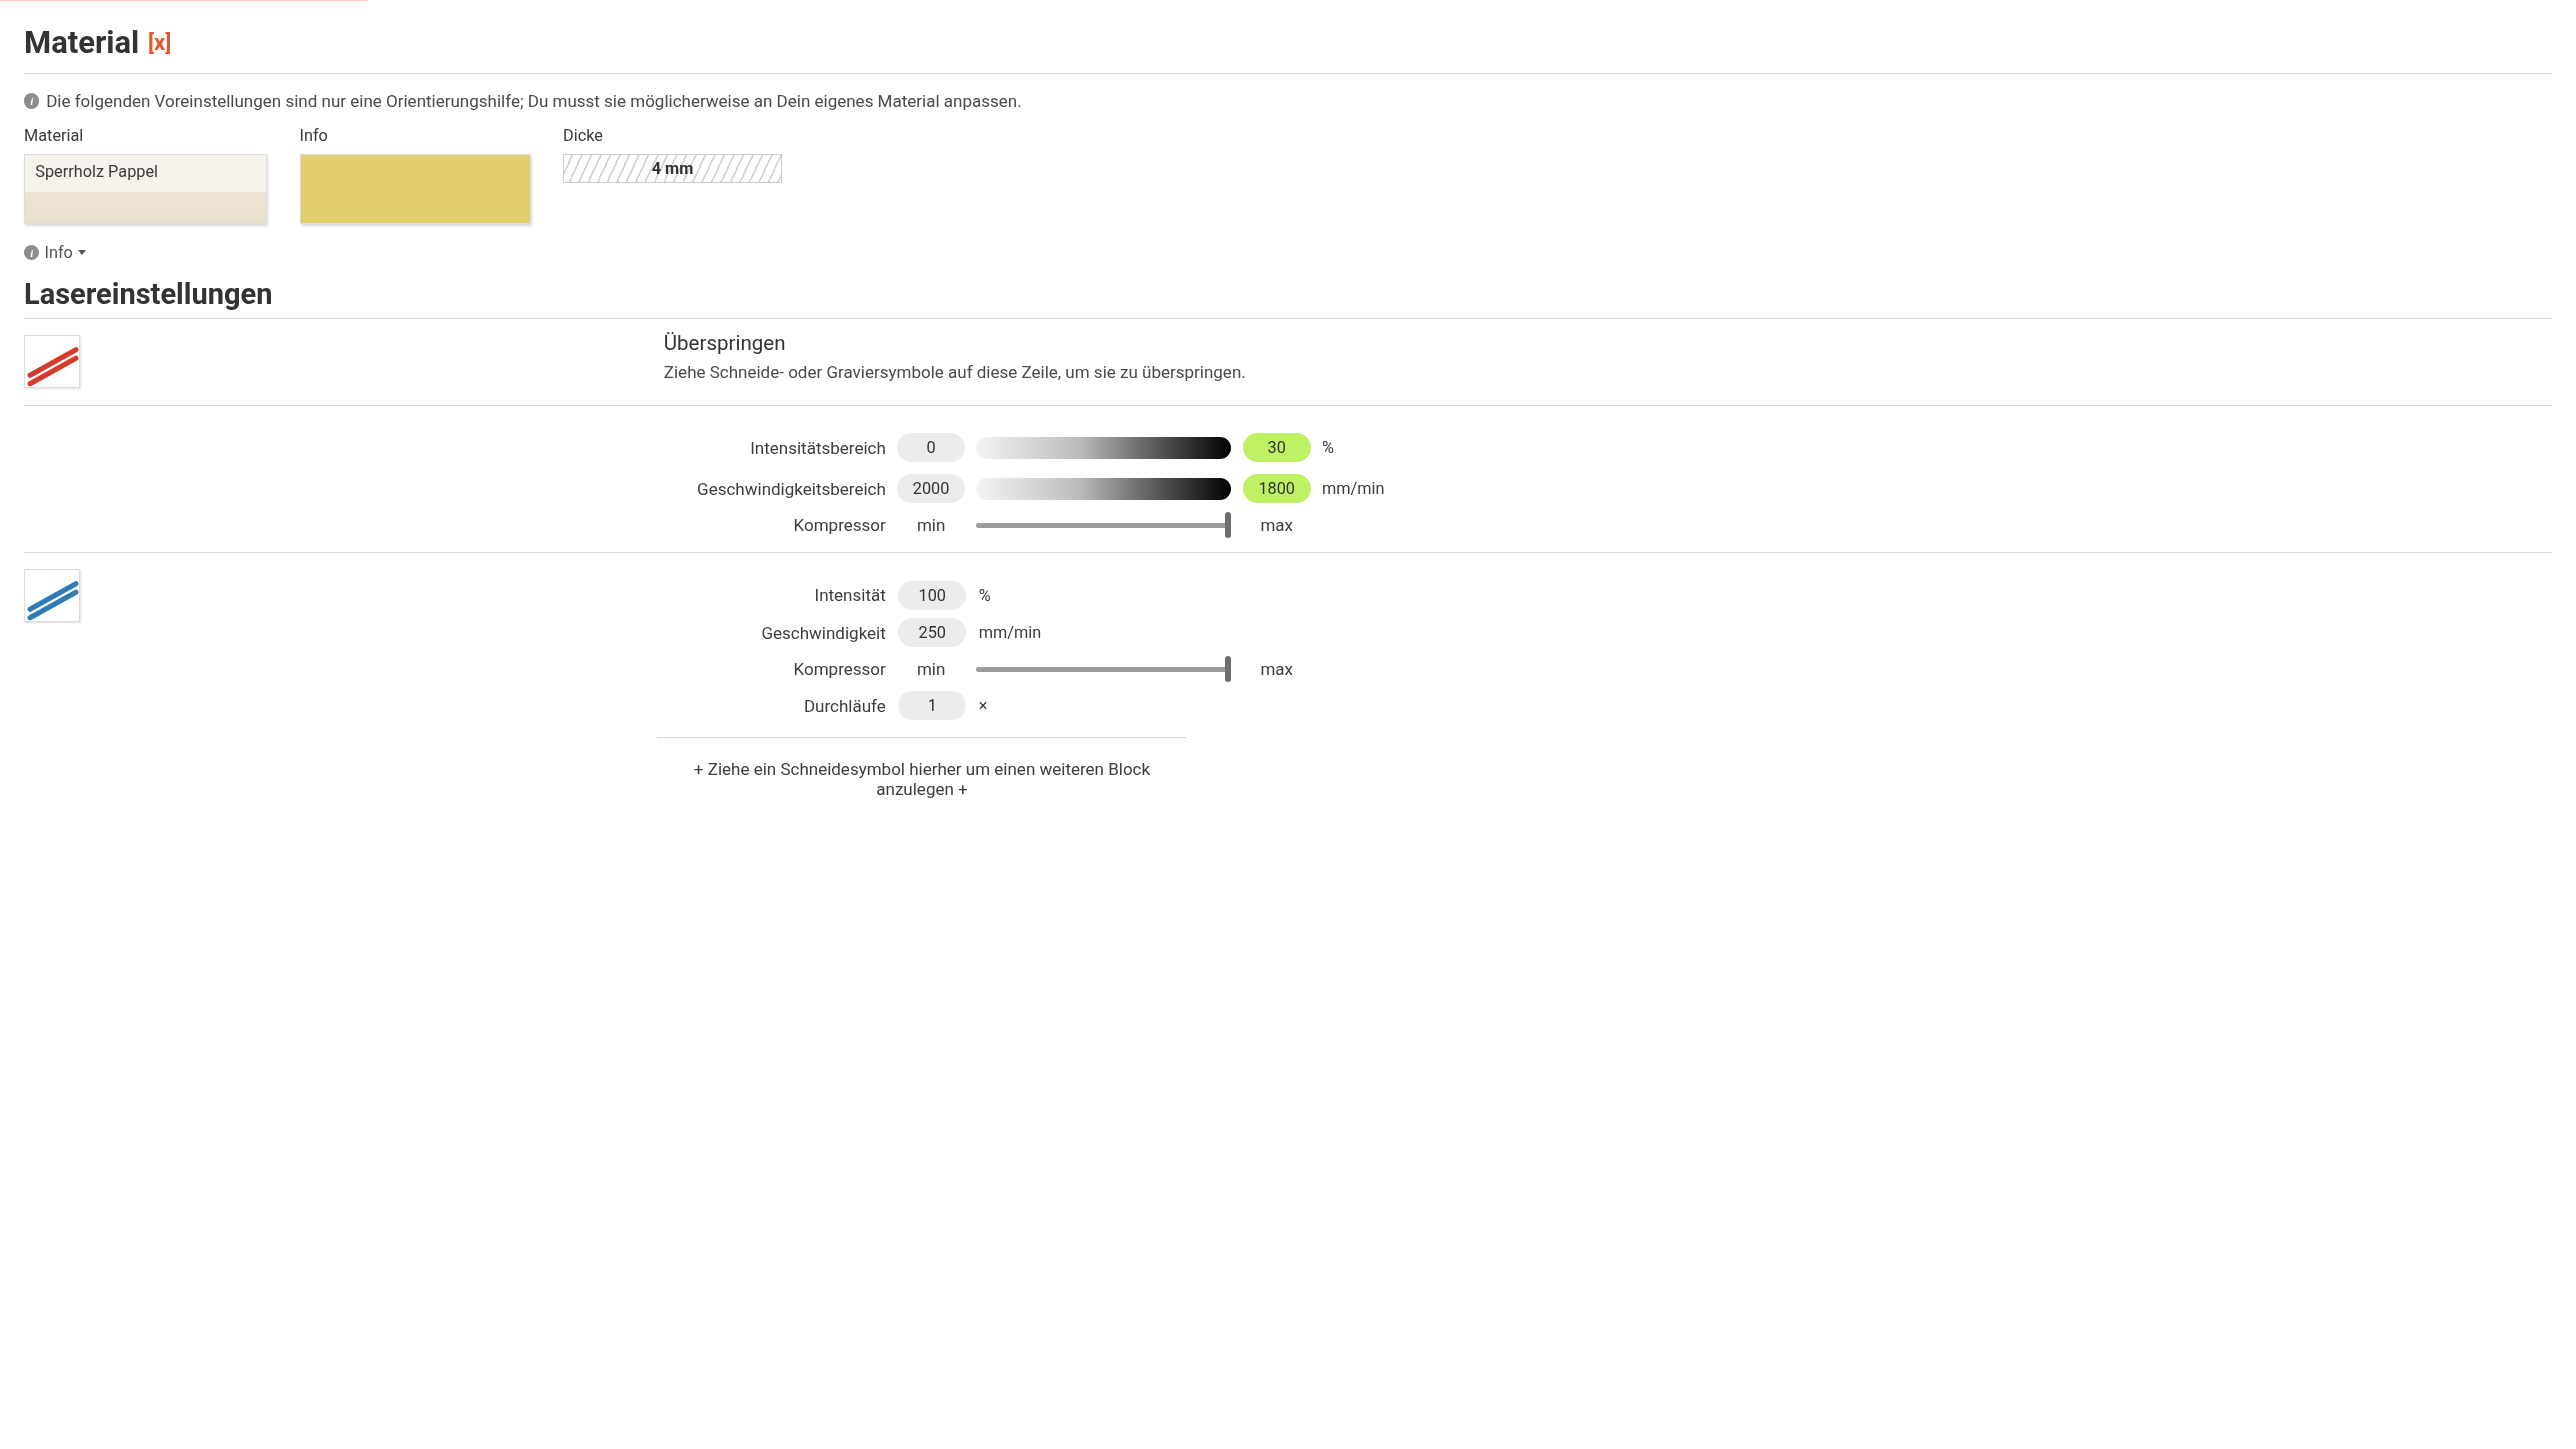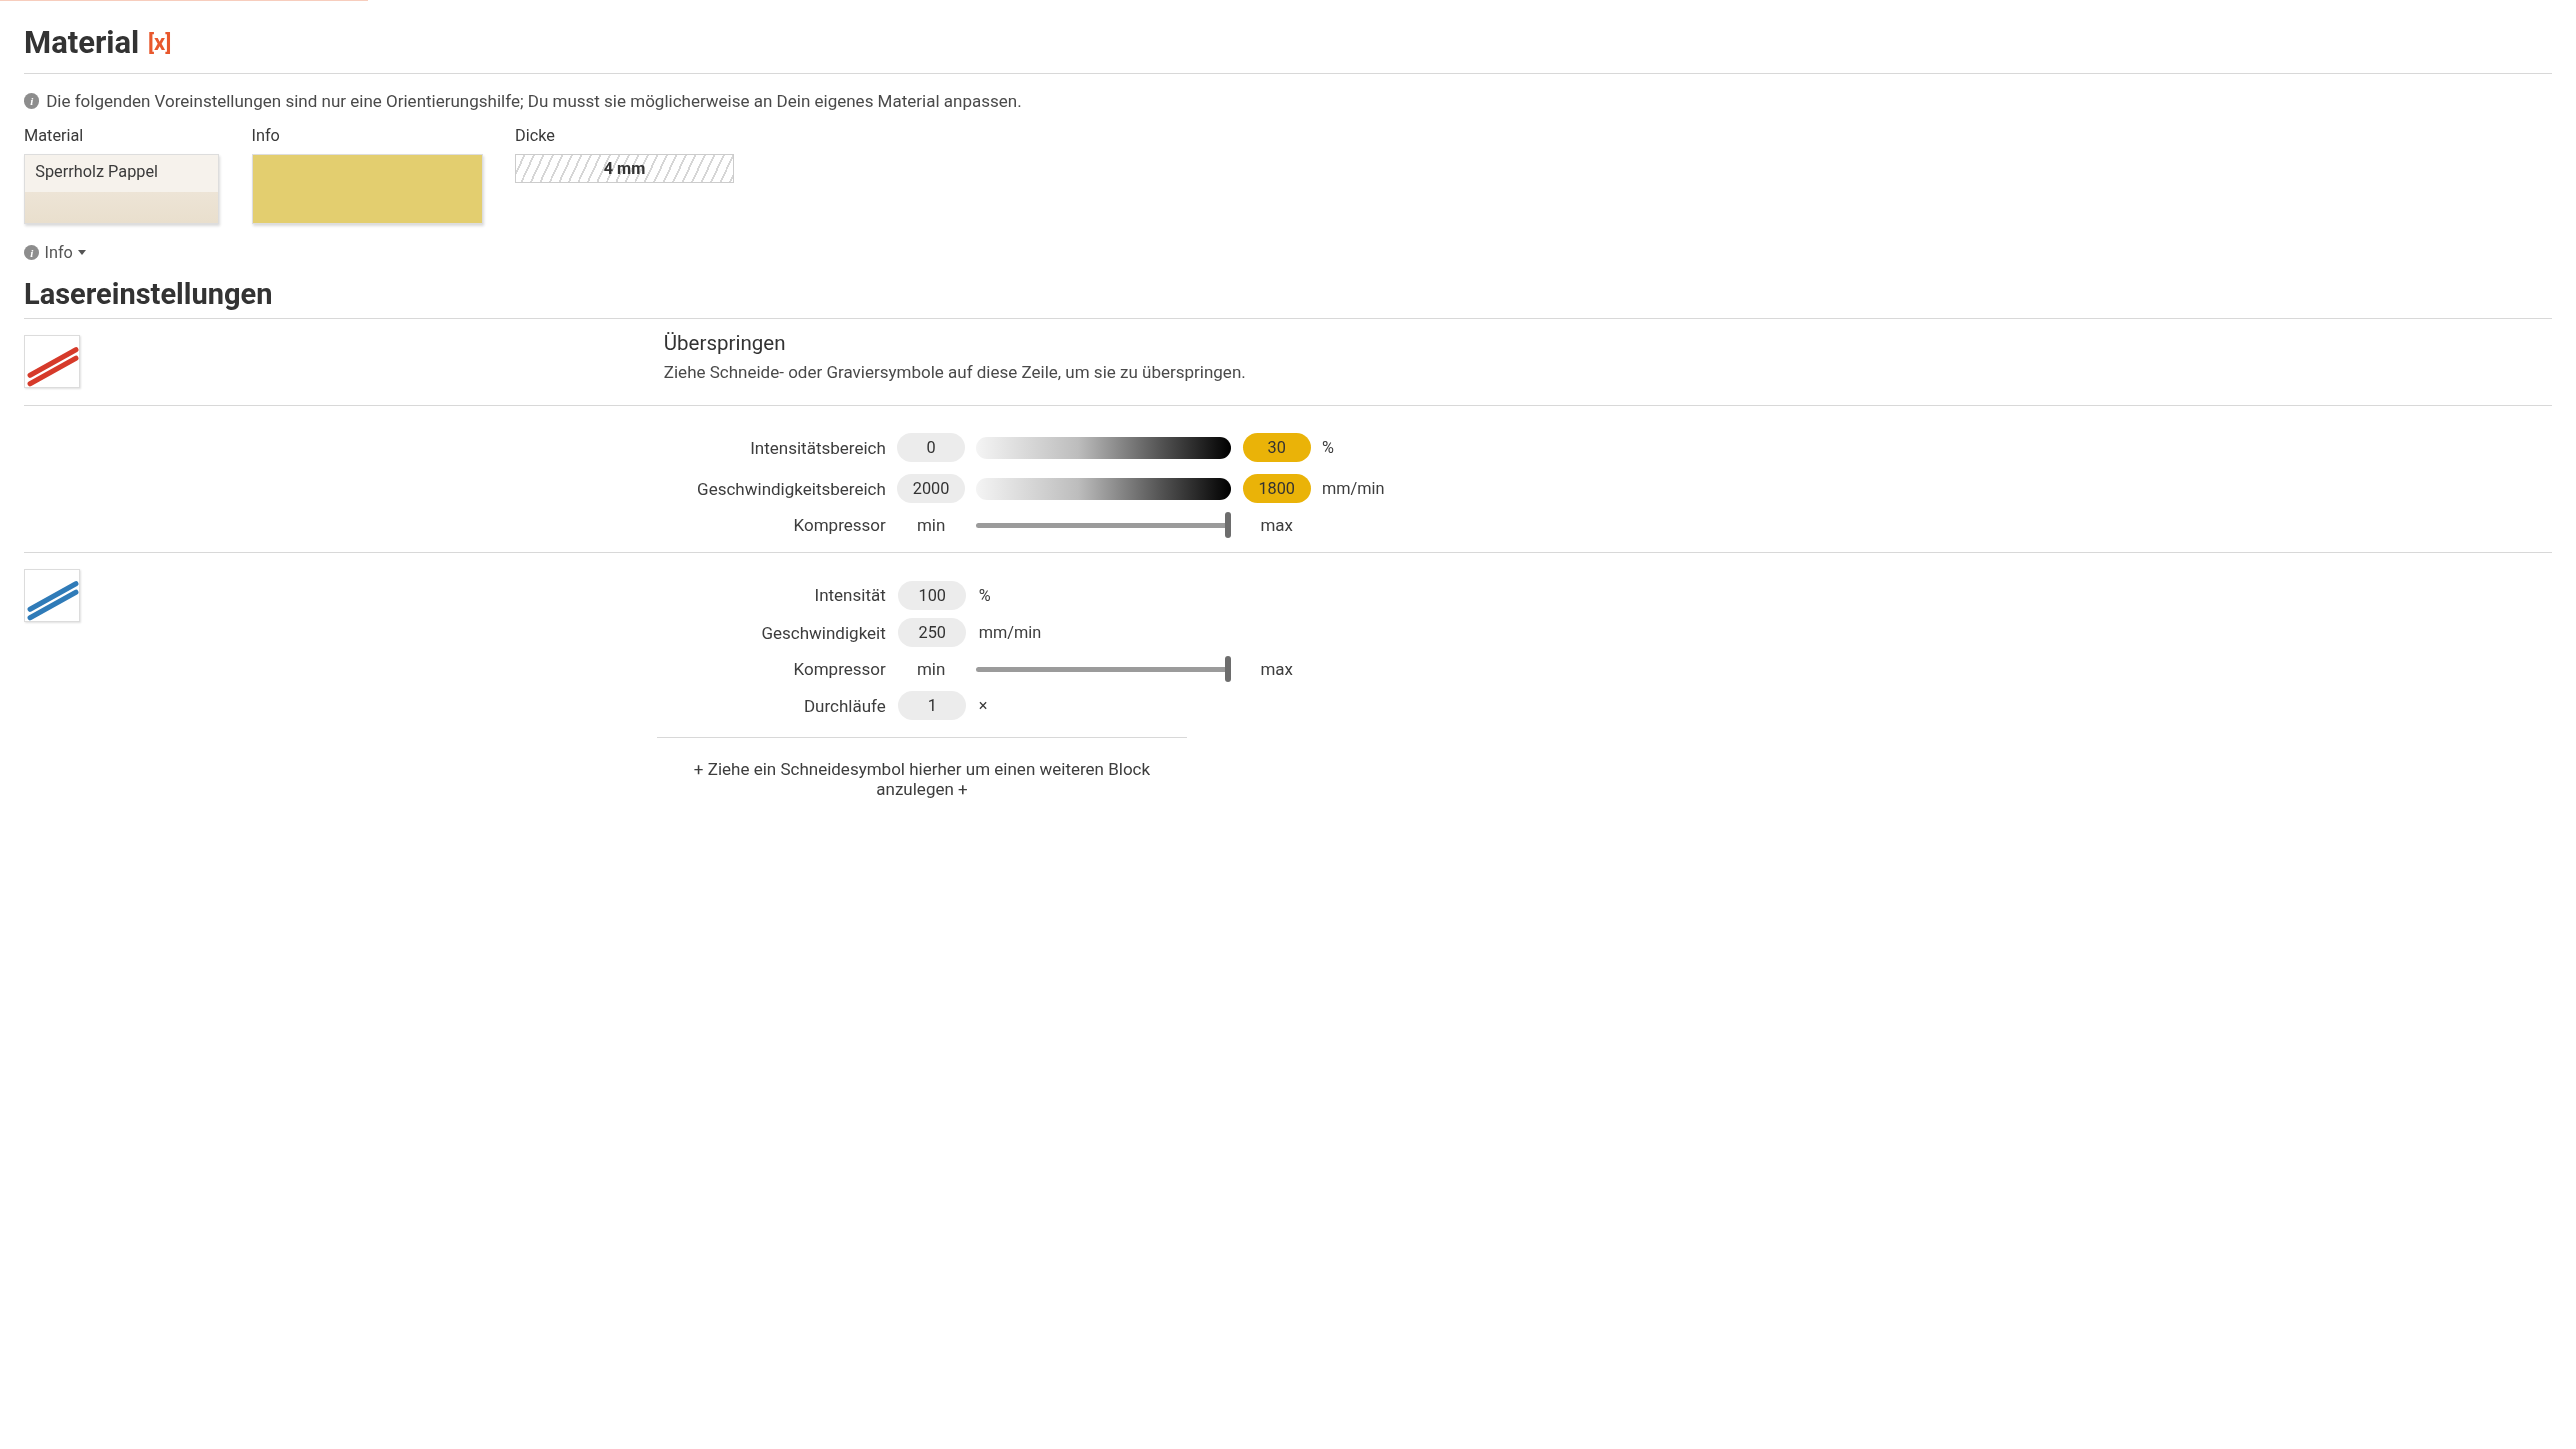--- a/index.html
+++ b/index.html
@@ -48,21 +48,21 @@
     font-weight: 700;
     align-items: center;
     justify-content: center;
     font-style: italic;
     font-family: Georgia, serif;
   }
   .mat-row { display: flex; gap: 32.5px; }
   .mat-col { display: flex; flex-direction: column; gap: 8.6px; }
   .mat-label { font-size: 16.3px; color: #3a3a3a; }
   .material-swatch {
-    width: 195px; height: 70px;
+    width: 243px; height: 70px;
     border: 0.9px solid #ddd;
     box-shadow: 0.9px 1.7px 2.6px rgba(0,0,0,.15);
     background: linear-gradient(180deg, #f6f2ec 0%, #f6f2ec 55%, #ede4d6 55%, #e9dfcd 100%);
     display: flex;
     align-items: flex-start;
     padding: 6.8px 10.3px;
     font-size: 16.3px;
     color: #3a3a3a;
     position: relative;
     cursor: pointer;
@@ -136,21 +136,21 @@
   .pill {
     background: #ececec;
     border-radius: 855px;
     text-align: center;
     padding: 5.1px 0;
     font-size: 16.3px;
     color: #333;
     width: 68px;
     margin: 0 auto;
   }
-  .pill.lighter { background: #eab308; }
+  .pill.lighter { background: #bef264; }
   .gradient-bar {
     height: 22px;
     border-radius: 855px;
     background: linear-gradient(90deg, #f4f4f4 0%, #bdbdbd 40%, #555 72%, #000 100%);
   }
   .unit { color: #3d3d3d; font-size: 16.3px; }
   .slider-wrap {
     display: flex; align-items: center; gap: 0;
     width: 255px;
     position: relative;

